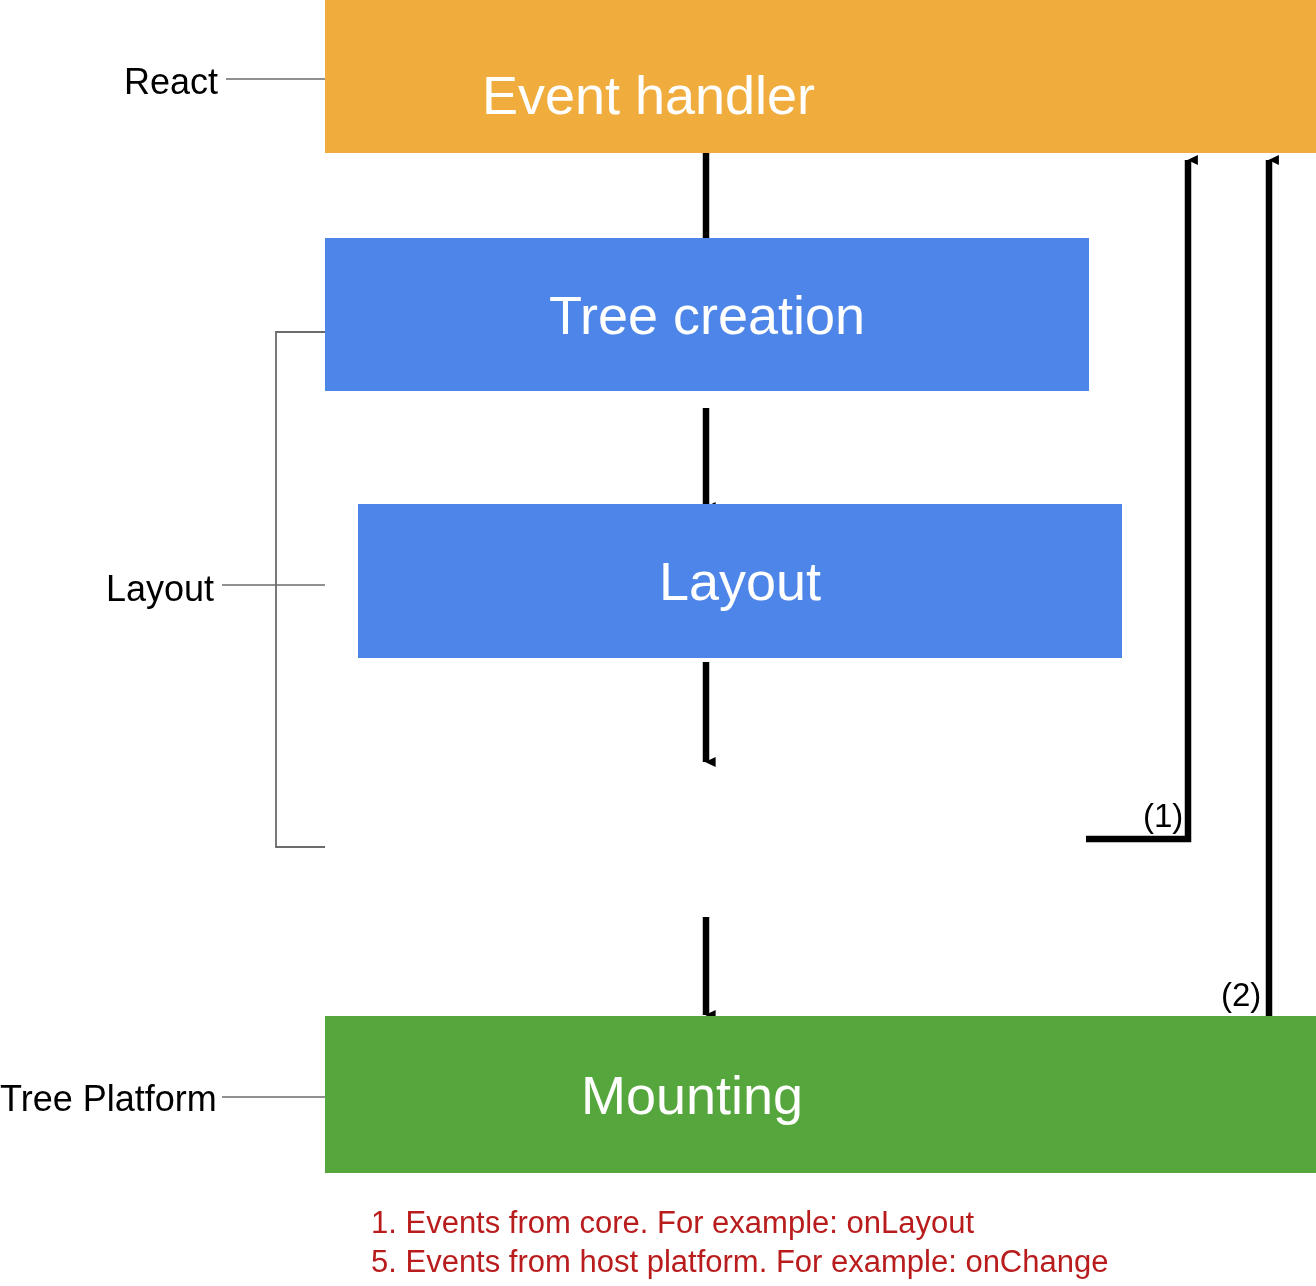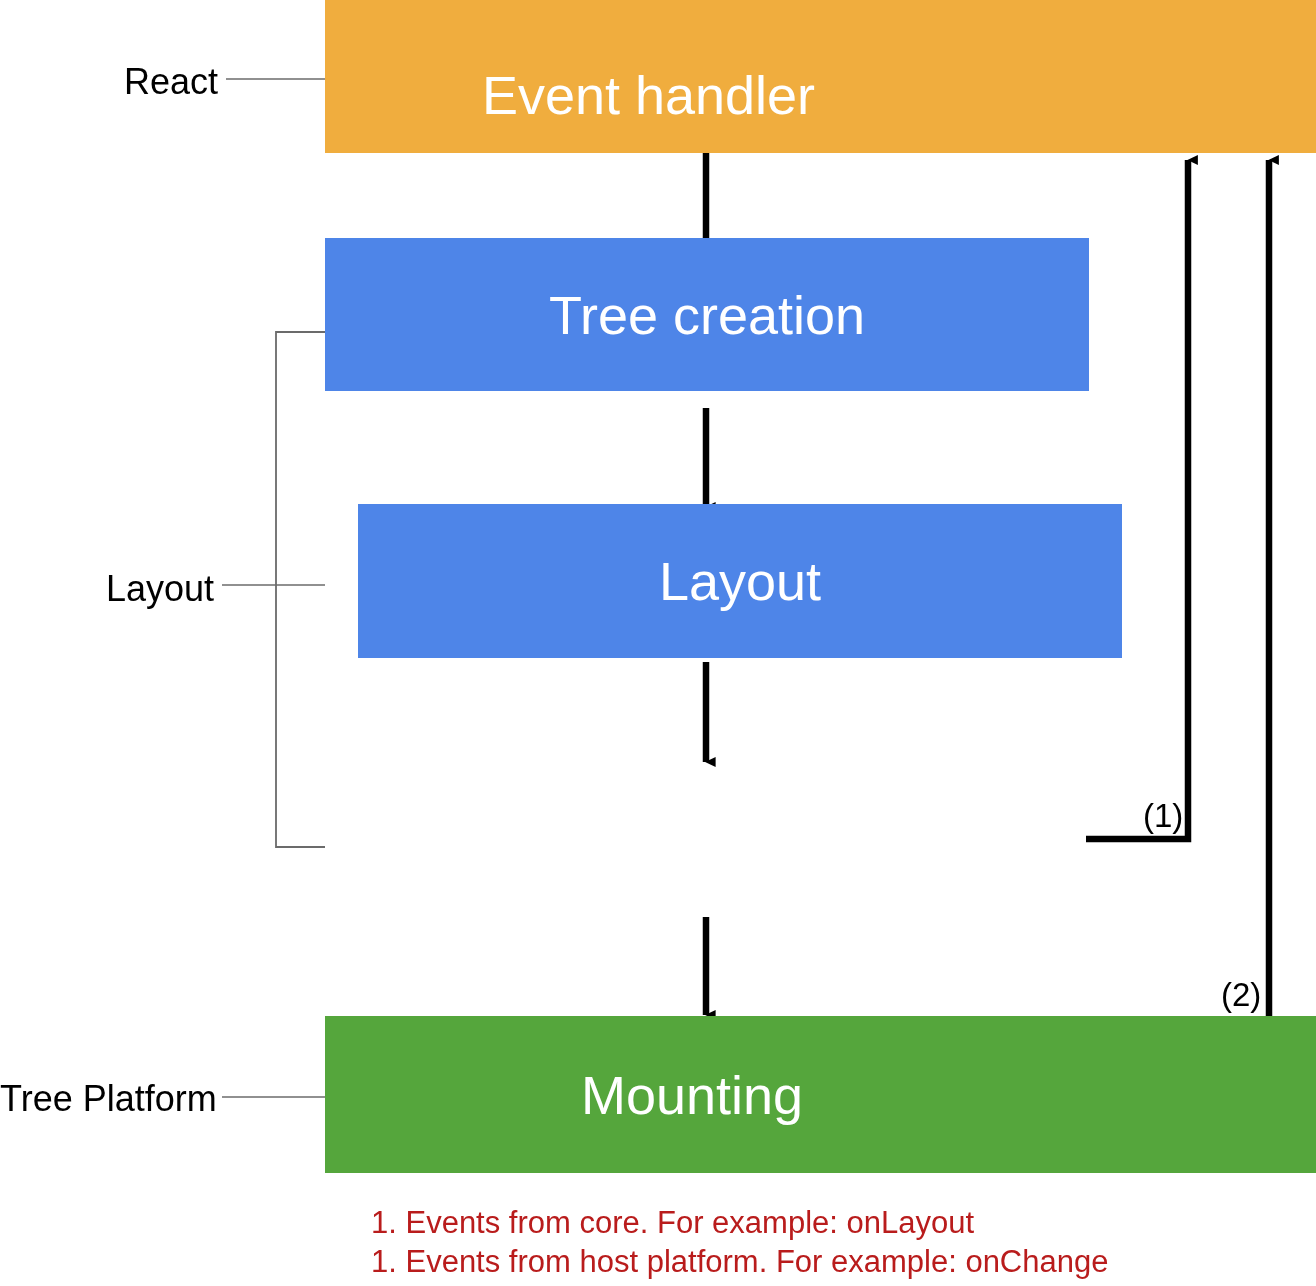--- a/index.html
+++ b/index.html
@@ -136,16 +136,16 @@
 
   <div class="side-label lbl-react">React</div>
   <div class="side-label lbl-fabric">Layout</div>
   <div class="side-label lbl-host">Tree Platform</div>
 
   <div class="ann ann-1">(1)</div>
   <div class="ann ann-2">(2)</div>
 
   <div class="footnotes">
     <div class="footnote">1. Events from core. For example: onLayout</div>
-    <div class="footnote">1. Events from host platform. For example: onChange</div>
+    <div class="footnote">5. Events from host platform. For example: onChange</div>
   </div>
 
 </div>
 
 </body></html>

